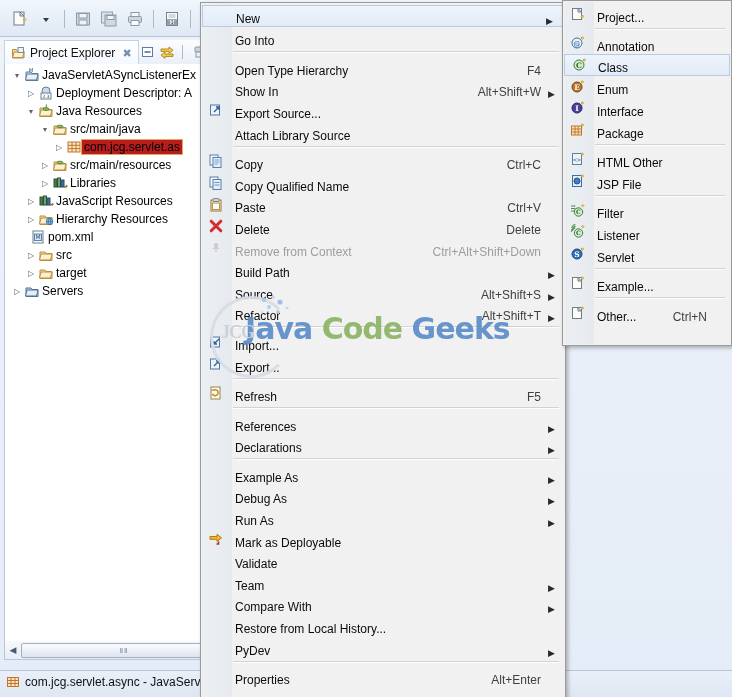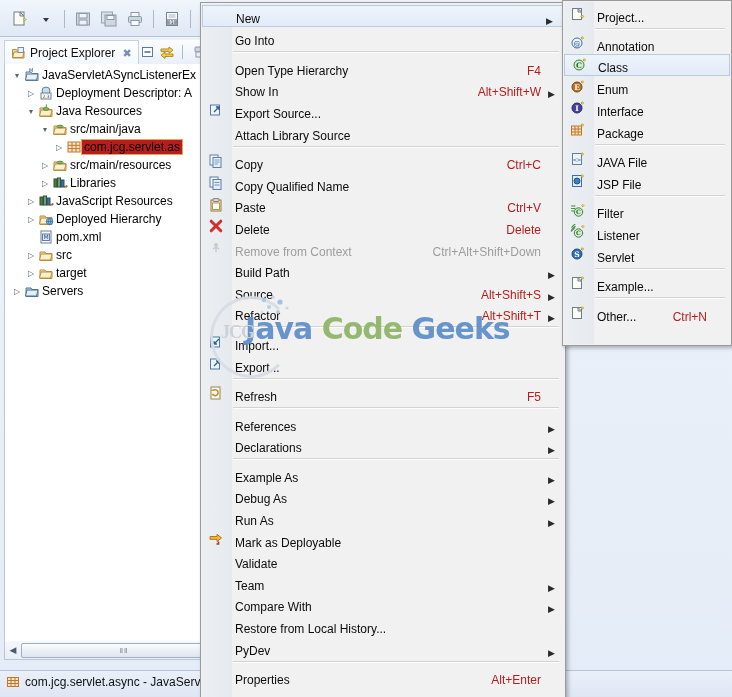--- a/index.html
+++ b/index.html
@@ -118,21 +118,21 @@
     padding-left:34px;padding-right:10px;cursor:default;
     color:#0a0a0a;
   }
   .mi.hl{
     background:linear-gradient(#eef4fb,#e2ebf7);
     border:1px solid #b8cbe0;
     margin:0 1px;height:19.6px;padding-left:33px;
   }
   .mi.disabled{color:#9d9d9d;}
   .mi .mlabel{flex:0 0 auto;}
-  .mi .macc{margin-left:auto;padding-left:22px;color:#b91c1c;font-size:12px;}
+  .mi .macc{margin-left:auto;padding-left:22px;color:#404040;font-size:12px;}
   .mi.disabled .macc{color:#9d9d9d;}
   .mi .marrow{
     margin-left:6px;width:8px;text-align:right;font-size:9px;color:#2a2a2a;
     flex:0 0 8px;
   }
   .mi .marrow.none{color:transparent;}
   .mi .micon{
     position:absolute;left:4px;top:50%;transform:translateY(-50%);
     width:22px;height:18px;display:flex;align-items:center;justify-content:center;
   }
@@ -361,23 +361,23 @@
           <div class="trow" style="padding-left: 20px;">
             <span class="twist">▷</span>
             <span class="ticon">
               <svg class="ic" width="16" height="16" viewBox="0 0 16 16">
                 <path d="M2 5 h5 l1 1.5 h6 v7 h-12 z" fill="#f6d99a" stroke="#b98f3f"></path>
                 <path d="M3 7 h11 l-1.5 6 h-11 z" fill="#fdf0cf" stroke="#b98f3f"></path>
                 <circle cx="11.5" cy="10.5" r="3.2" fill="#88c0e8" stroke="#3e7ba8"></circle>
                 <path d="M8.3 10.5 h6.4 M11.5 7.3 c1.6 2 1.6 4.4 0 6.4 M11.5 7.3 c-1.6 2 -1.6 4.4 0 6.4" stroke="#2f6e9c" fill="none" stroke-width=".7"></path>
               </svg>
             </span>
-            <span class="tlabel">Deployed Hierarchy</span>
-          </div>
-          <div class="trow" style="padding-left: 20px;">
+            <span class="tlabel">Hierarchy Resources</span>
+          </div>
+          <div class="trow" style="padding-left: 12px;">
             <span class="twist empty"></span>
             <span class="ticon">
               <svg class="ic" width="16" height="16" viewBox="0 0 16 16">
                 <rect x="3" y="2" width="10" height="12" fill="#fbfcfd" stroke="#6f7d8c"></rect>
                 <rect x="4.5" y="5" width="7" height="6.5" fill="#dbe8f5" stroke="#5a7fa8"></rect>
                 <text x="8" y="10.3" font-size="6" text-anchor="middle" fill="#2b5582" font-family="DejaVu Sans, sans-serif">M</text>
               </svg>
             </span>
             <span class="tlabel">pom.xml</span>
           </div>
@@ -740,21 +740,21 @@
         </div>
         <div class="msep"></div>
         <div class="mi">
           <span class="micon">
             <svg class="ic" width="16" height="16" viewBox="0 0 16 16">
               <rect x="2.5" y="2.5" width="9" height="11" fill="#eef3f9" stroke="#5c7fa5"></rect>
               <text x="7" y="10.5" font-size="6.5" text-anchor="middle" fill="#2f5b8a" font-family="DejaVu Sans Mono, monospace">&lt;&gt;</text>
               <path d="M11 3 l1.3 -1.3 1.3 1.3 -1.3 1.3 z" fill="#f6d34a" stroke="#c9a42c"></path>
             </svg>
           </span>
-          <span class="mlabel">JAVA File</span>
+          <span class="mlabel">HTML Other</span>
           <span class="macc"></span>
           <span class="marrow none">▶</span>
         </div>
         <div class="mi">
           <span class="micon">
             <svg class="ic" width="16" height="16" viewBox="0 0 16 16">
               <rect x="2.5" y="2.5" width="9" height="11" fill="#e3eefa" stroke="#3f6fa8"></rect>
               <circle cx="7" cy="8" r="3" fill="#3f7fc4" stroke="#25547f"></circle>
               <path d="M11 3 l1.3 -1.3 1.3 1.3 -1.3 1.3 z" fill="#f6d34a" stroke="#c9a42c"></path>
             </svg>

